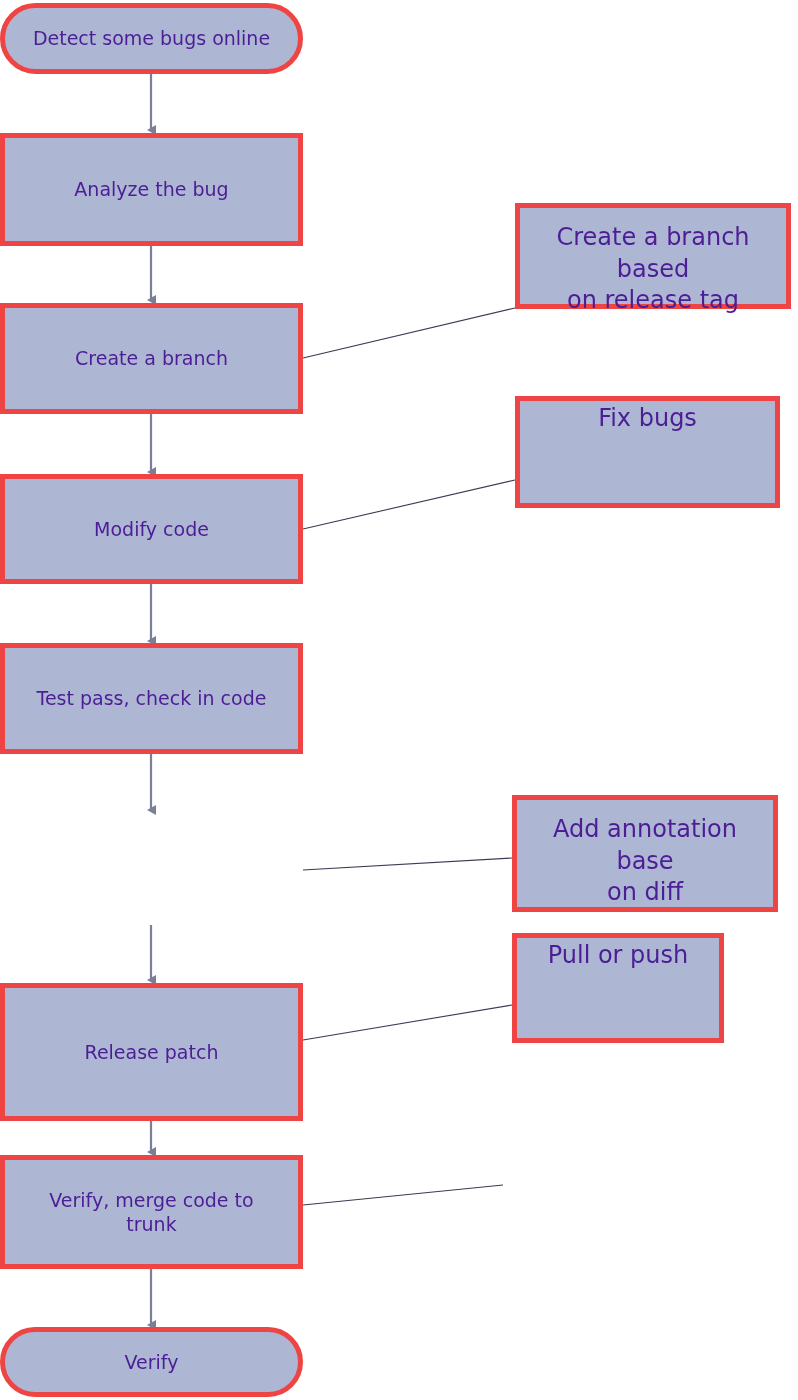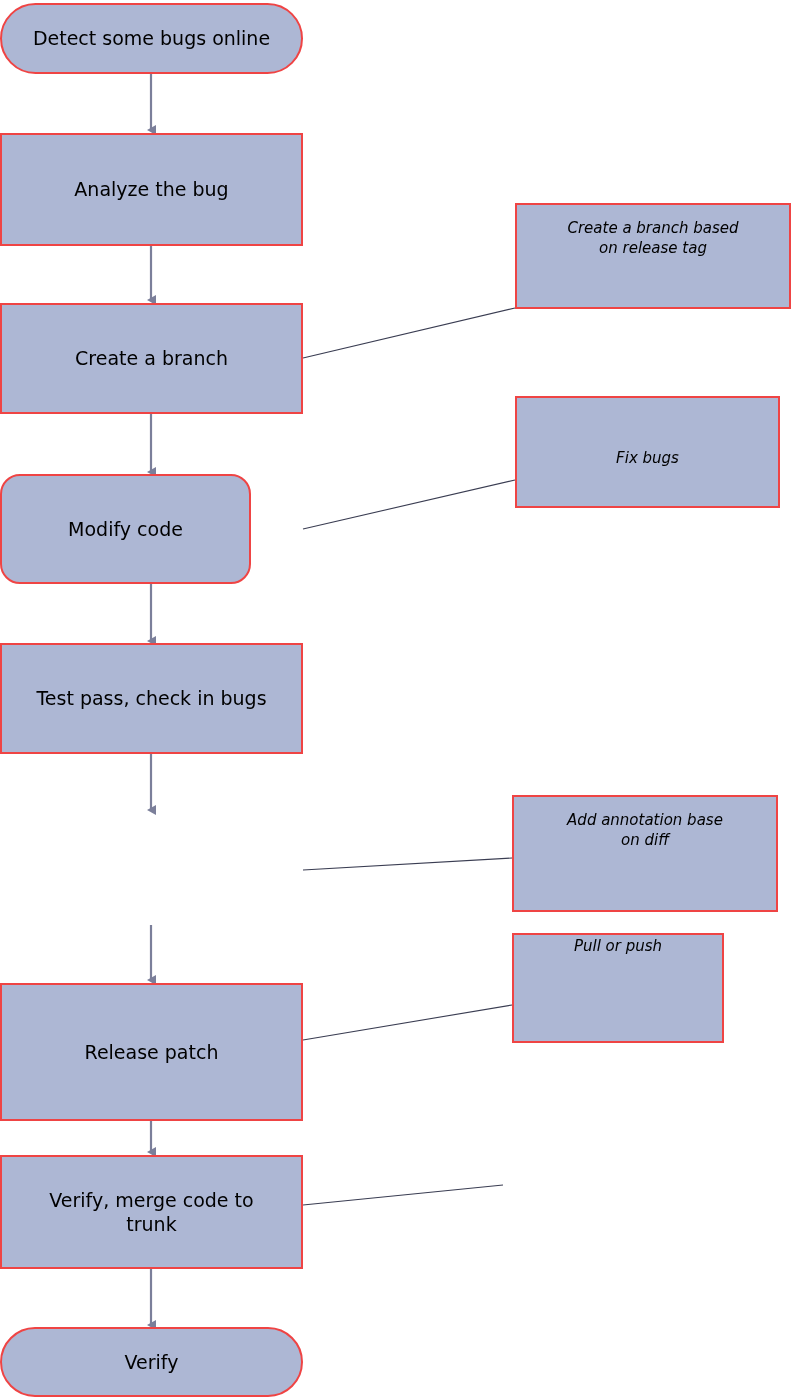--- a/index.html
+++ b/index.html
@@ -22,43 +22,42 @@
     left: 0;
     top: 0;
     width: 798px;
     height: 1400px;
     pointer-events: none;
   }
   .node {
     position: absolute;
     box-sizing: border-box;
     background: #adb7d4;
-    border: 2px solid #ef4444;
+    border: 5px solid #ef4444;
     display: flex;
     align-items: center;
     justify-content: center;
     text-align: center;
-    color: #000000;
+    color: #4c1d95;
     font-size: 19px;
     line-height: 1.28;
     padding: 2px 6px;
   }
   .node.terminator {
     border-radius: 36px;
   }
   .node .label {
     display: block;
     width: 100%;
     white-space: pre-line;
   }
   .node.note {
-    font-size: 15px;
+    font-size: 24px;
     align-items: flex-start;
     padding-top: 14px;
-    font-style: italic;
   }
   .node.note .label {
     line-height: 1.32;
   }
 </style>
 </head>
 <body>
 
 <div id="canvas">
 
@@ -94,26 +93,26 @@
   </div>
 
   <div class="node" style="left:0px; top:133px; width:303px; height:113px;">
     <span class="label">Analyze the bug</span>
   </div>
 
   <div class="node" style="left:0px; top:303px; width:303px; height:111px;">
     <span class="label">Create a branch</span>
   </div>
 
-  <div class="node" style="left:0px; top:474px; width:251px; height:110px;border-radius:20px;">
+  <div class="node" style="left:0px; top:474px; width:303px; height:110px;">
     <span class="label">Modify code</span>
   </div>
 
   <div class="node" style="left:0px; top:643px; width:303px; height:111px;">
-    <span class="label">Test pass, check in bugs</span>
+    <span class="label">Test pass, check in code</span>
   </div>
 
 
   <div class="node" style="left:0px; top:983px; width:303px; height:138px;">
     <span class="label">Release patch</span>
   </div>
 
   <div class="node" style="left:0px; top:1155px; width:303px; height:114px;">
     <span class="label">Verify,  merge code to
 trunk</span>
@@ -121,21 +120,21 @@
 
   <div class="node terminator" style="left:0px; top:1327px; width:303px; height:70px;">
     <span class="label">Verify</span>
   </div>
 
   <div class="node note" style="left:515px; top:203px; width:276px; height:106px;">
     <span class="label">Create a branch based
 on release tag</span>
   </div>
 
-  <div class="node note" style="left:515px; top:396px; width:265px; height:112px; align-items:center; padding-top:16px;">
+  <div class="node note" style="left:515px; top:396px; width:265px; height:112px; align-items:flex-start; padding-top:2px;">
     <span class="label">Fix bugs</span>
   </div>
 
   <div class="node note" style="left:512px; top:795px; width:266px; height:117px;">
     <span class="label">Add annotation base
 on diff</span>
   </div>
 
   <div class="node note" style="left:512px; top:933px; width:212px; height:110px; align-items:flex-start; padding-top:2px;">
     <span class="label">Pull or push</span>

